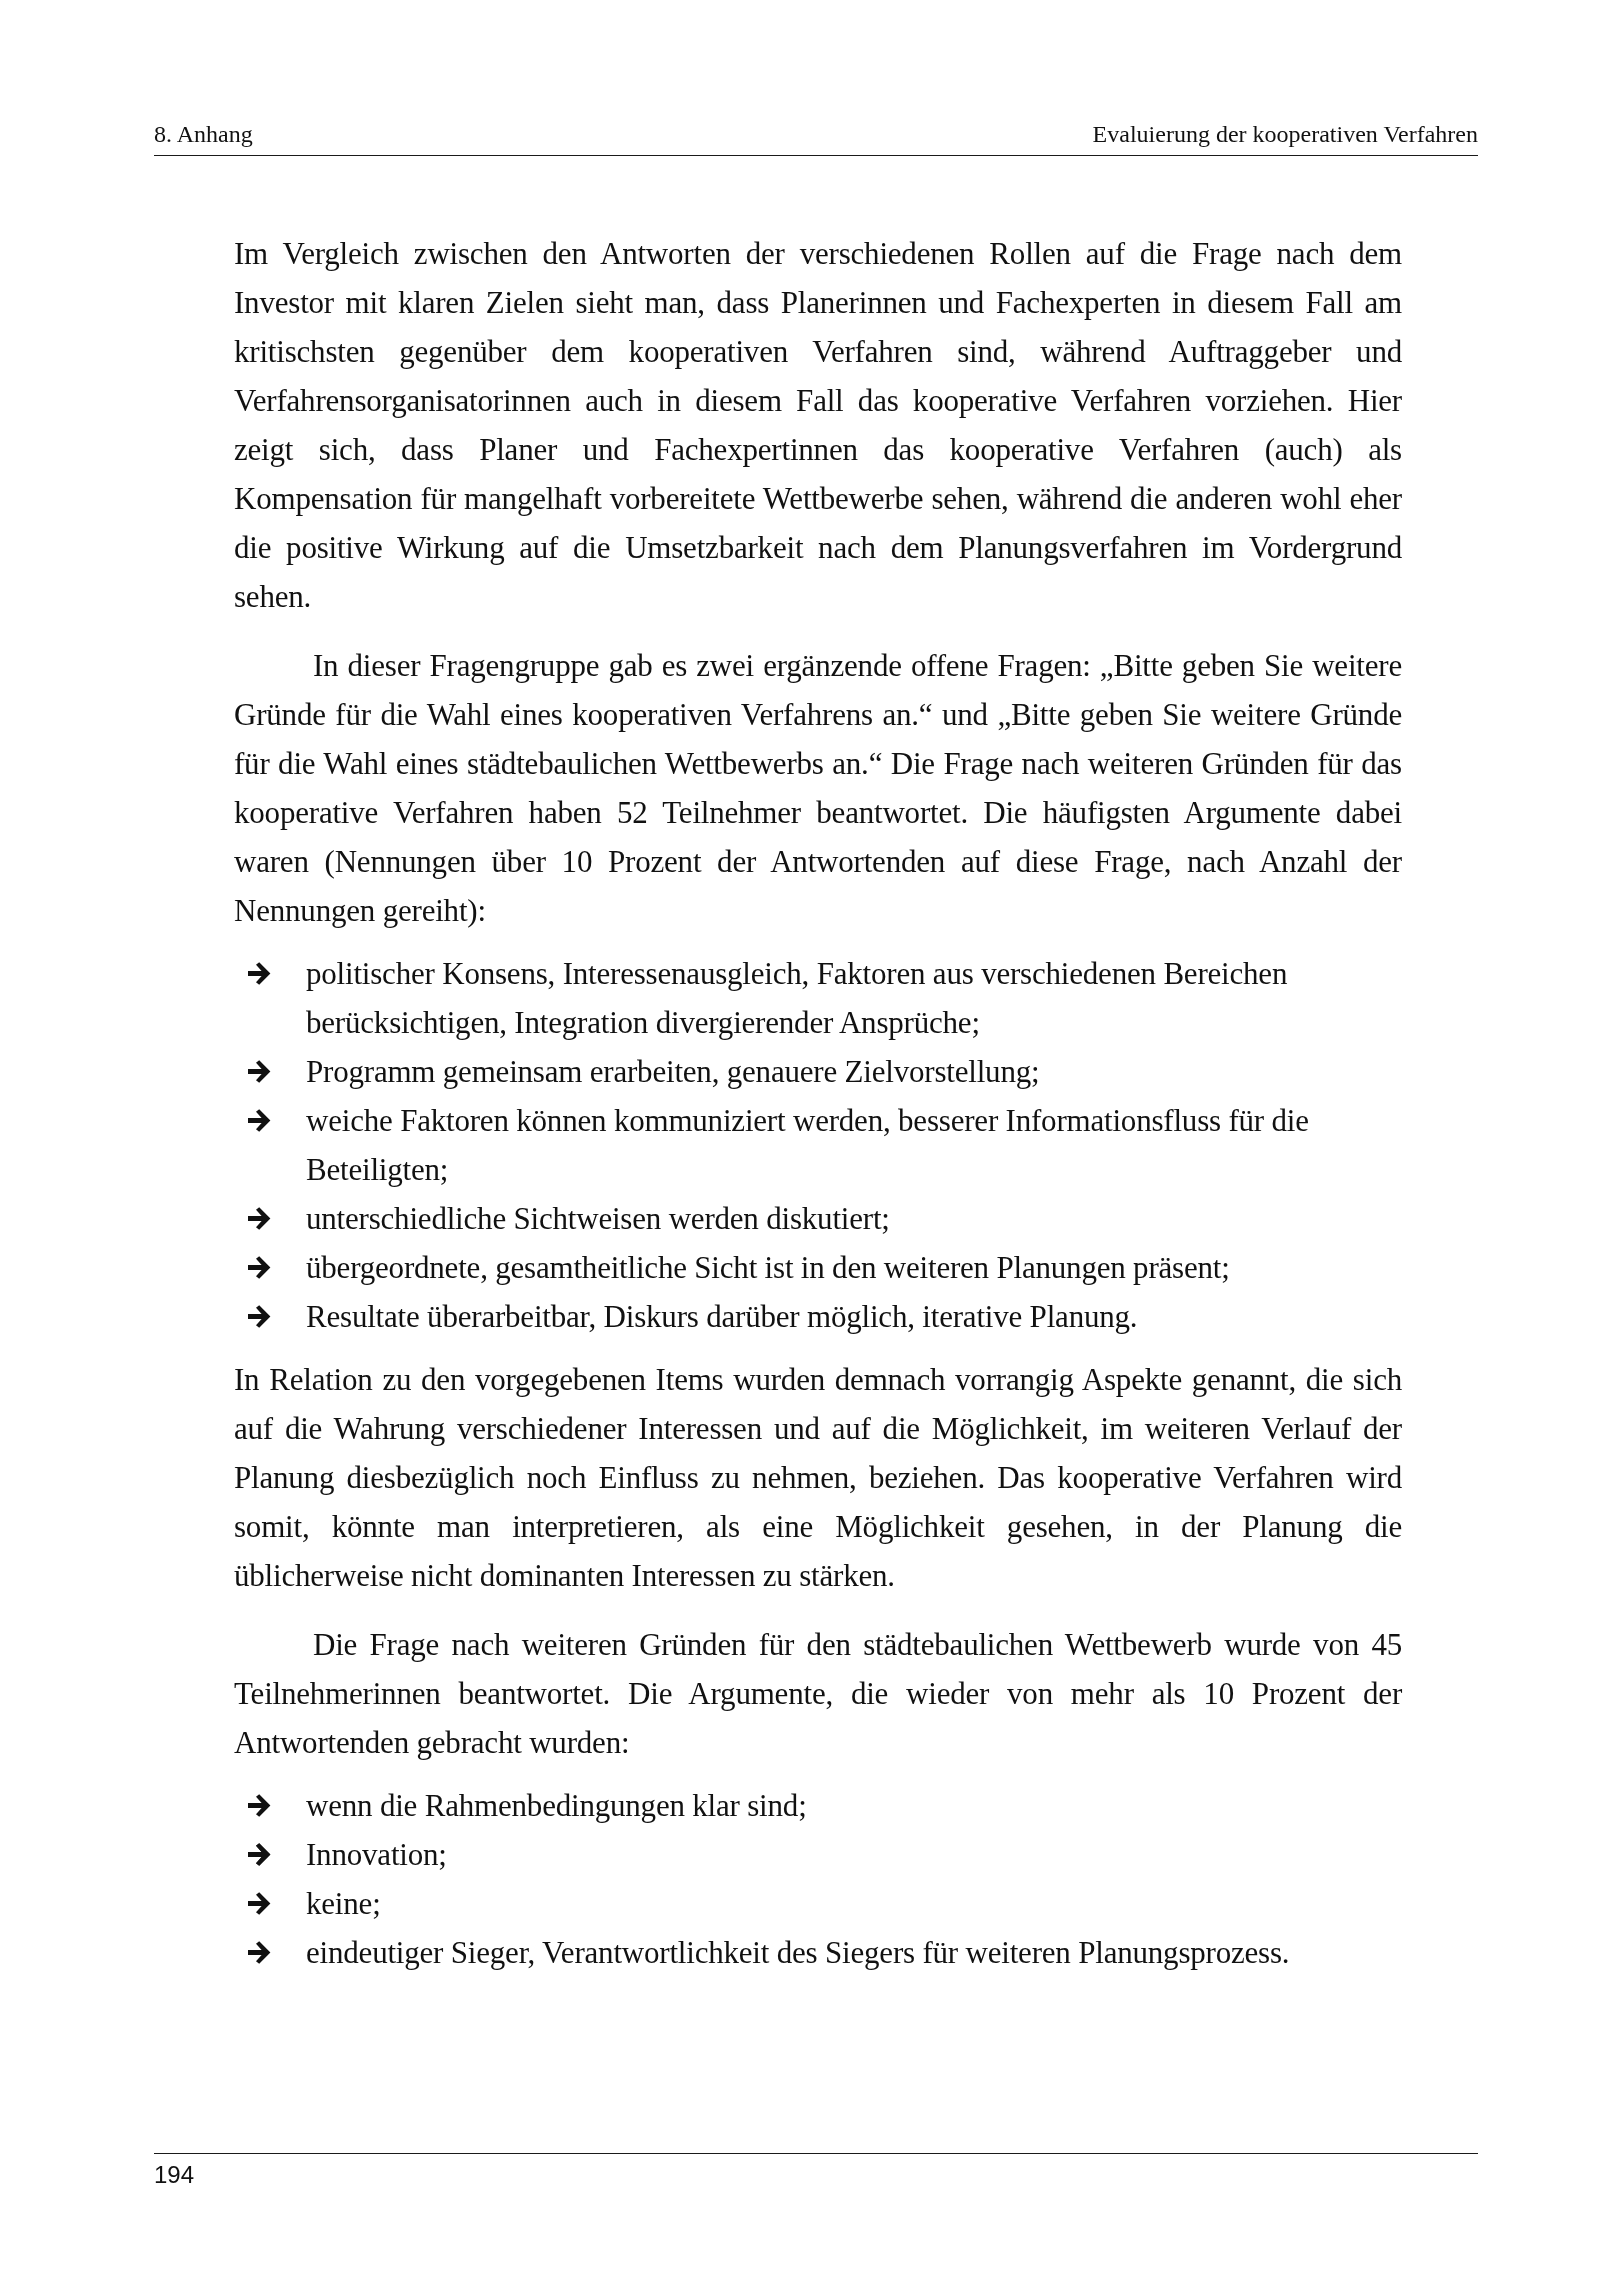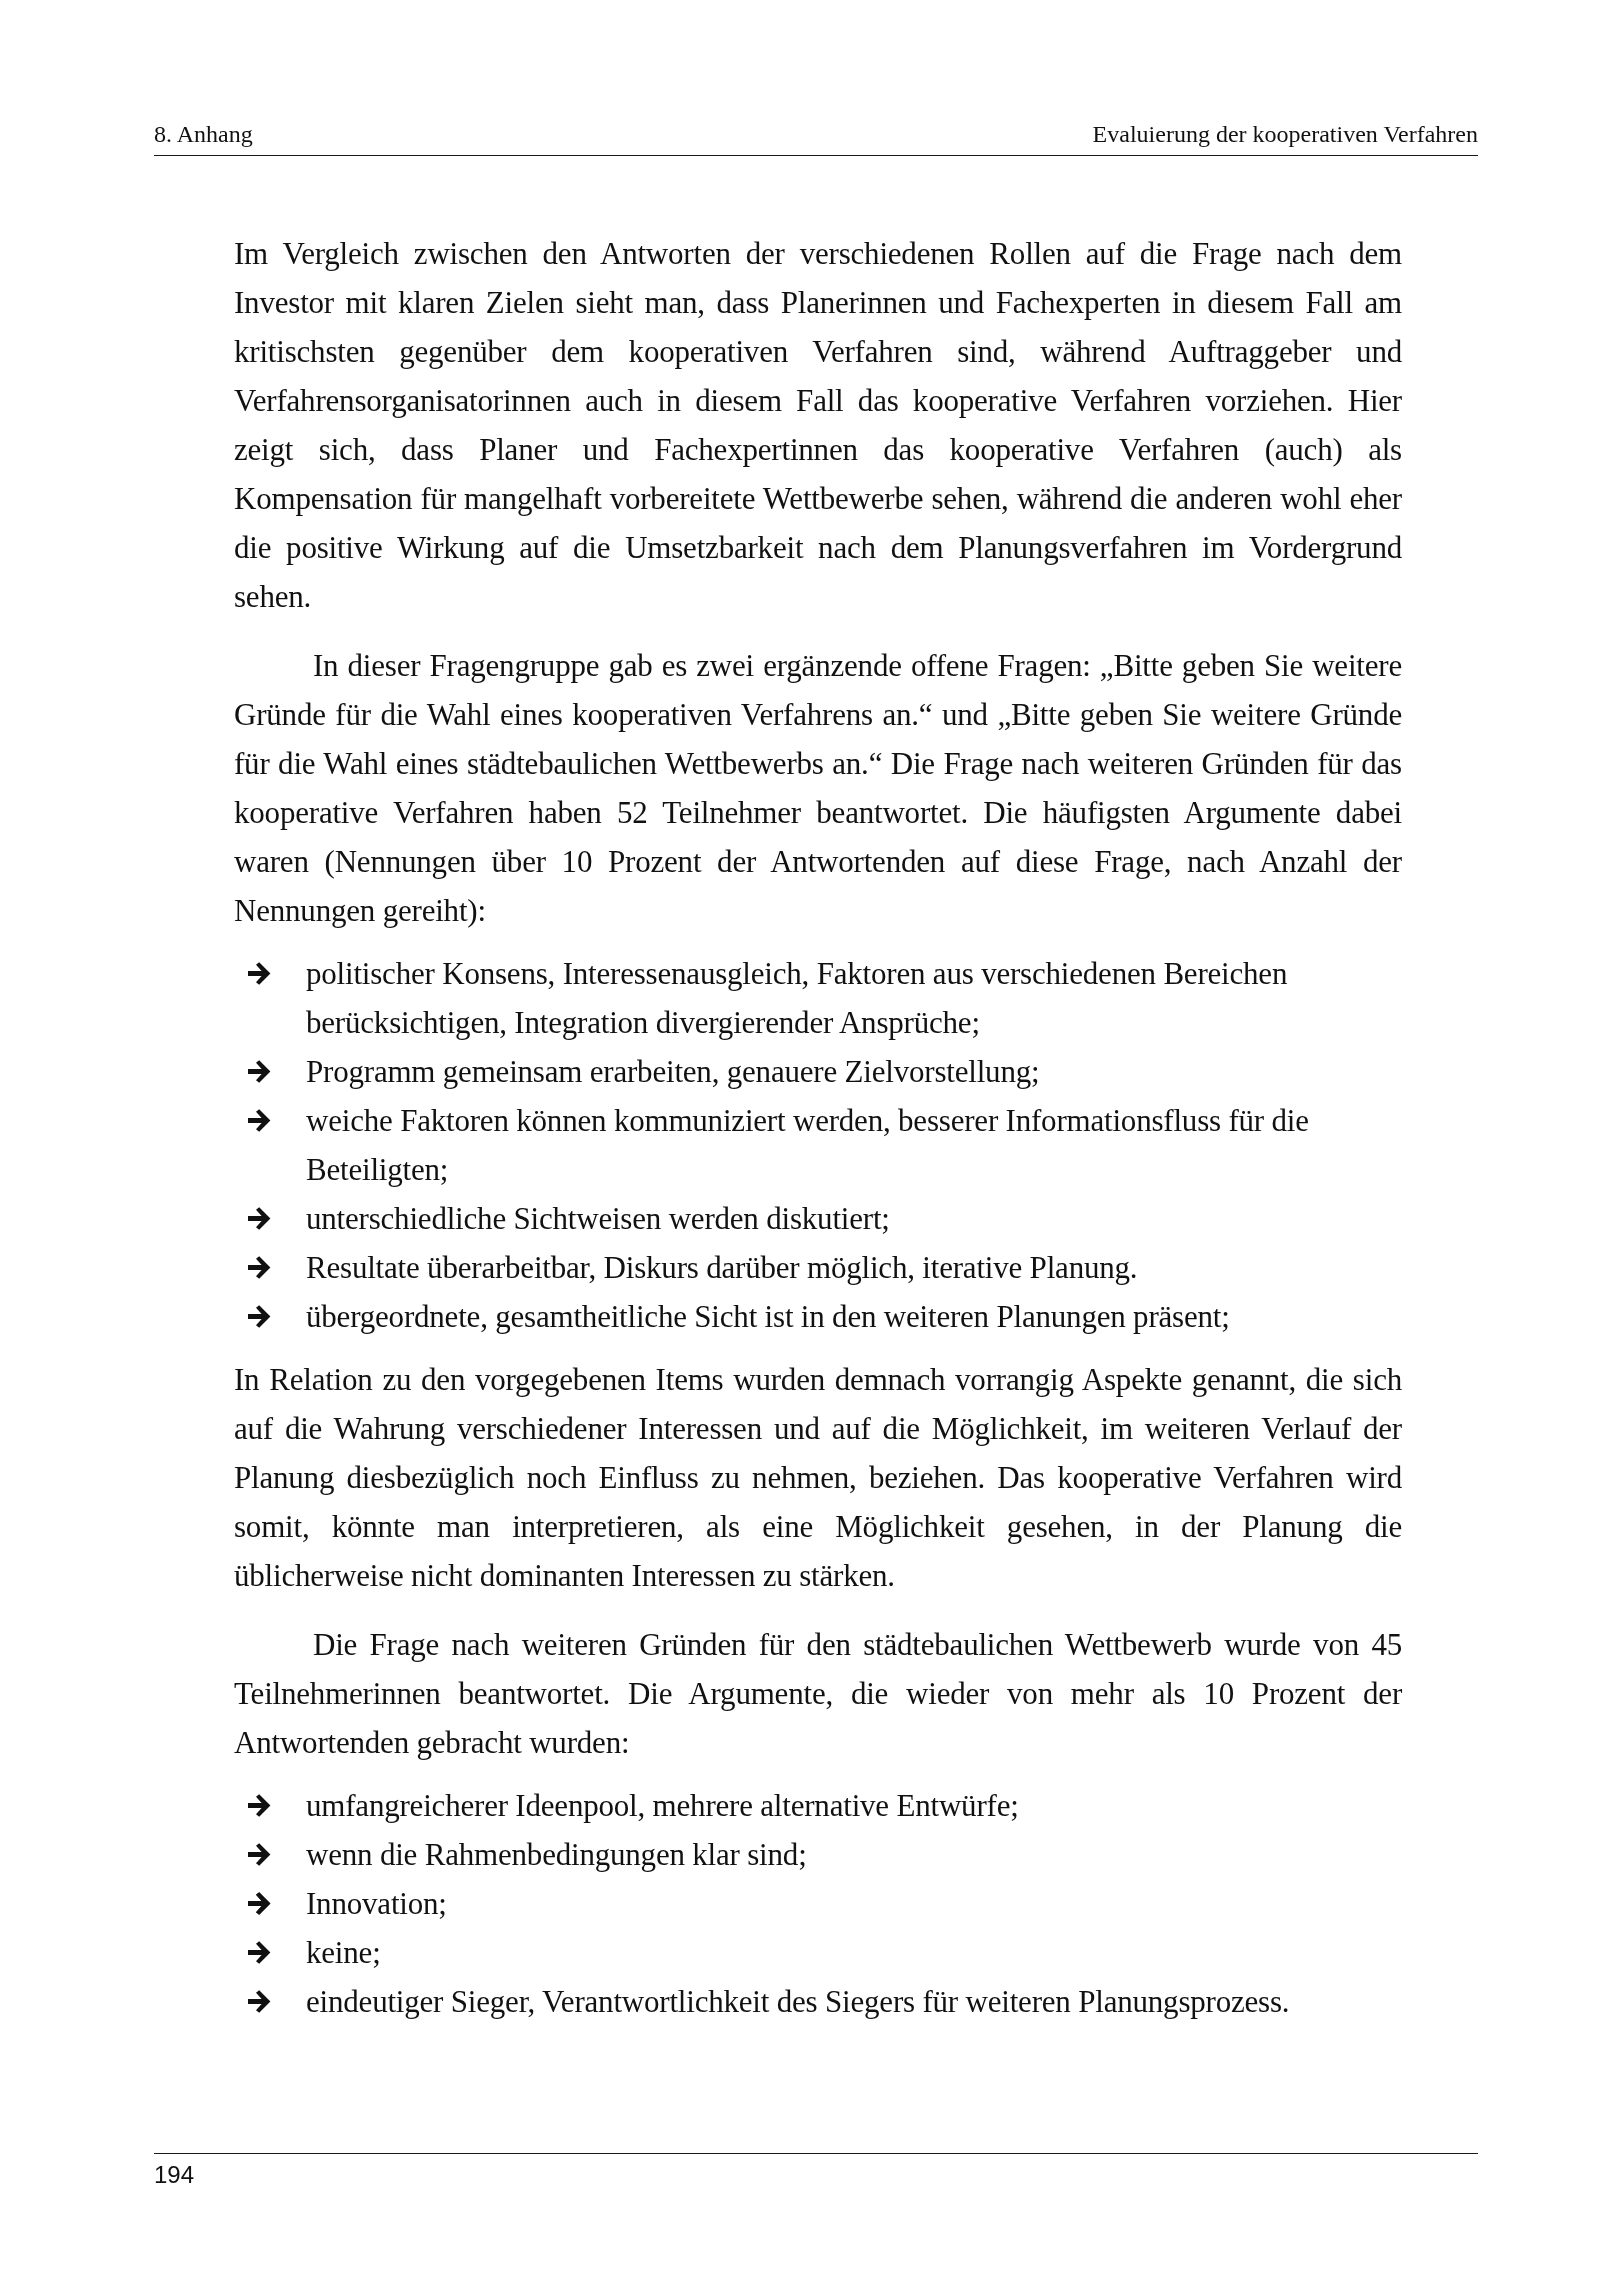--- a/index.html
+++ b/index.html
@@ -134,44 +134,36 @@
           </svg>
         </span>
       <span>unterschiedliche Sichtweisen werden diskutiert;</span>
     </li>
     <li class="list-item">
       <span class="arrow">
           <svg viewBox="0 0 30 28">
             <path d="M0 11 H17 L10 3 L14 0 L28 14 L14 28 L10 25 L17 17 H0 Z" fill="#111"></path>
           </svg>
         </span>
+      <span>übergeordnete, gesamtheitliche Sicht ist in den weiteren Planungen präsent;</span>
+    </li>
+    <li class="list-item">
+      <span class="arrow">
+          <svg viewBox="0 0 30 28">
+            <path d="M0 11 H17 L10 3 L14 0 L28 14 L14 28 L10 25 L17 17 H0 Z" fill="#111"></path>
+          </svg>
+        </span>
       <span>Resultate überarbeitbar, Diskurs darüber möglich, iterative Planung.</span>
-    </li>
-    <li class="list-item">
-      <span class="arrow">
-          <svg viewBox="0 0 30 28">
-            <path d="M0 11 H17 L10 3 L14 0 L28 14 L14 28 L10 25 L17 17 H0 Z" fill="#111"></path>
-          </svg>
-        </span>
-      <span>übergeordnete, gesamtheitliche Sicht ist in den weiteren Planungen präsent;</span>
     </li>
   </ul>
 
   <p class="para">In Relation zu den vorgegebenen Items wurden demnach vorrangig Aspekte genannt, die sich auf die Wahrung verschiedener Interessen und auf die Möglichkeit, im weiteren Verlauf der Planung diesbezüglich noch Einfluss zu nehmen, beziehen. Das kooperative Verfahren wird somit, könnte man interpretieren, als eine Möglichkeit gesehen, in der Planung die üblicherweise nicht dominanten Interessen zu stärken.</p>
   <p class="para indent">Die Frage nach weiteren Gründen für den städtebaulichen Wettbewerb wurde von 45 Teilnehmerinnen beantwortet. Die Argumente, die wieder von mehr als 10 Prozent der Antwortenden gebracht wurden:</p>
 
   <ul class="list">
-    <li class="list-item">
-      <span class="arrow">
-          <svg viewBox="0 0 30 28">
-            <path d="M0 11 H17 L10 3 L14 0 L28 14 L14 28 L10 25 L17 17 H0 Z" fill="#111"></path>
-          </svg>
-        </span>
-      <span>umfangreicherer Ideenpool, mehrere alternative Entwürfe;</span>
-    </li>
     <li class="list-item">
       <span class="arrow">
           <svg viewBox="0 0 30 28">
             <path d="M0 11 H17 L10 3 L14 0 L28 14 L14 28 L10 25 L17 17 H0 Z" fill="#111"></path>
           </svg>
         </span>
       <span>wenn die Rahmenbedingungen klar sind;</span>
     </li>
     <li class="list-item">
       <span class="arrow">

